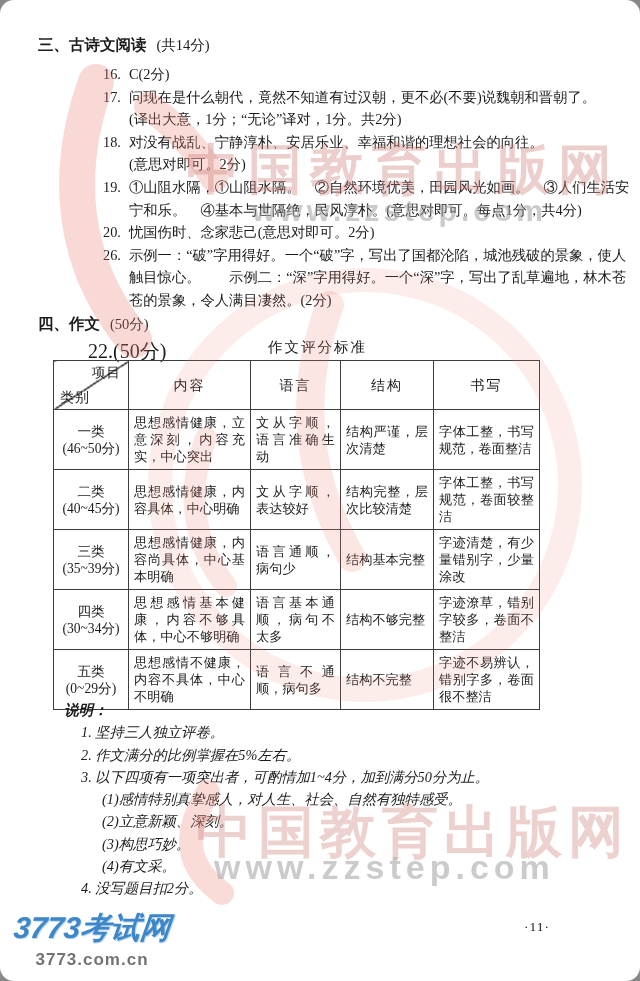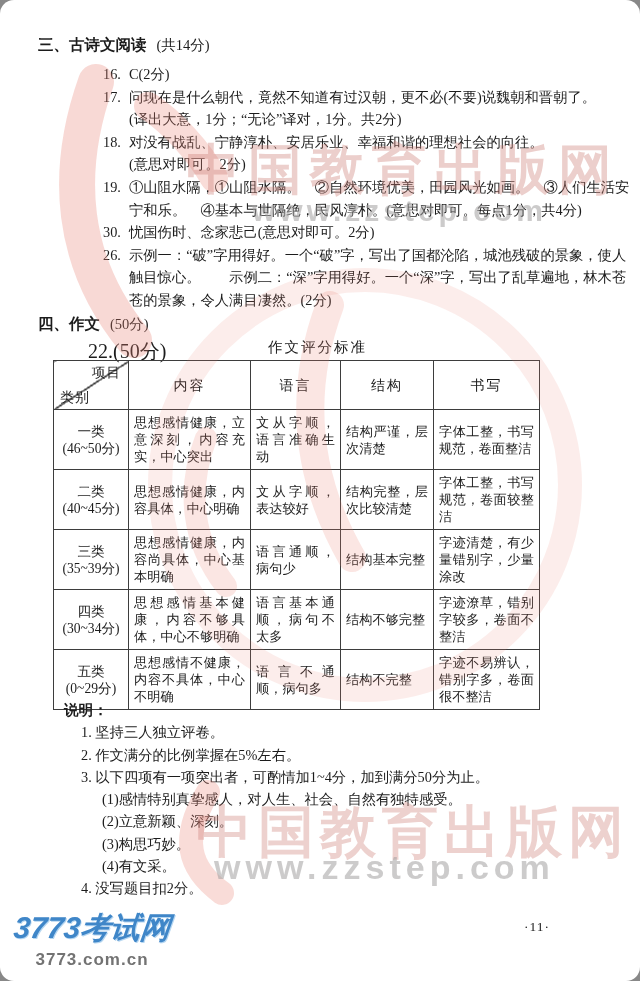--- a/index.html
+++ b/index.html
@@ -39,21 +39,21 @@
   table.score th.head { text-align:center; font-size:14px; letter-spacing:2px; height:40px; }
   td.cat { text-align:center; font-size:13.6px; white-space:nowrap; }
   td.cell { text-align:justify; }
   .corner { position:relative; height:40px; padding:0 !important;
     background-image:linear-gradient(to bottom right,
       transparent calc(50% - 0.8px), #3d3d3d calc(50% - 0.8px),
       #3d3d3d calc(50% + 0.8px), transparent calc(50% + 0.8px)); }
   .corner .tr { position:absolute; top:3px; right:7px; font-size:13.6px; letter-spacing:1px; }
   .corner .bl { position:absolute; bottom:3px; left:6px; font-size:14px; letter-spacing:1px; }
   
-  .notes { position:absolute; left:64px; top:699px; font-size:14.3px; line-height:22.3px; }
+  .notes { position:absolute; left:64px; top:699px; font-size:14.3px; line-height:22.3px;font-style:italic; }
   .notes .label { font-family:"Liberation Sans","DejaVu Sans",sans-serif; font-weight:bold; font-size:14.6px; }
   .notes .n-item { margin-left:17px; white-space:nowrap; }
   .notes .n-sub  { margin-left:38px; white-space:nowrap; }
   
   .footer-logo { position:absolute; left:12px; top:908px; width:160px; text-align:center; }
   .footer-logo .name { font-family:"Liberation Sans","DejaVu Sans",sans-serif;
     font-style:italic; font-weight:bold; font-size:30px; letter-spacing:0px;
     color:#3f86c8; transform:skewX(-6deg); display:block; white-space:nowrap;
     text-shadow:1px 1px 0 rgba(120,180,230,0.55); }
   .footer-logo .url { font-family:"Liberation Sans","DejaVu Sans",sans-serif;
@@ -85,21 +85,21 @@
         <span class="num">18.</span>
         <div class="line">对没有战乱、宁静淳朴、安居乐业、幸福和谐的理想社会的向往。</div>
         <div class="line">(意思对即可。2分)</div>
       </div>
       <div class="item">
         <span class="num">19.</span>
         <div class="line">①山阻水隔，①山阻水隔。　②自然环境优美，田园风光如画。　③人们生活安</div>
         <div class="line">宁和乐。　④基本与世隔绝，民风淳朴。(意思对即可。每点1分，共4分)</div>
       </div>
       <div class="item">
-        <span class="num">30.</span>
+        <span class="num">20.</span>
         <div class="line">忧国伤时、念家悲己(意思对即可。2分)</div>
       </div>
       <div class="item">
         <span class="num">26.</span>
         <div class="line">示例一：“破”字用得好。一个“破”字，写出了国都沦陷，城池残破的景象，使人</div>
         <div class="line">触目惊心。　　示例二：“深”字用得好。一个“深”字，写出了乱草遍地，林木苍</div>
         <div class="line">苍的景象，令人满目凄然。(2分)</div>
       </div>
     </div>
 

